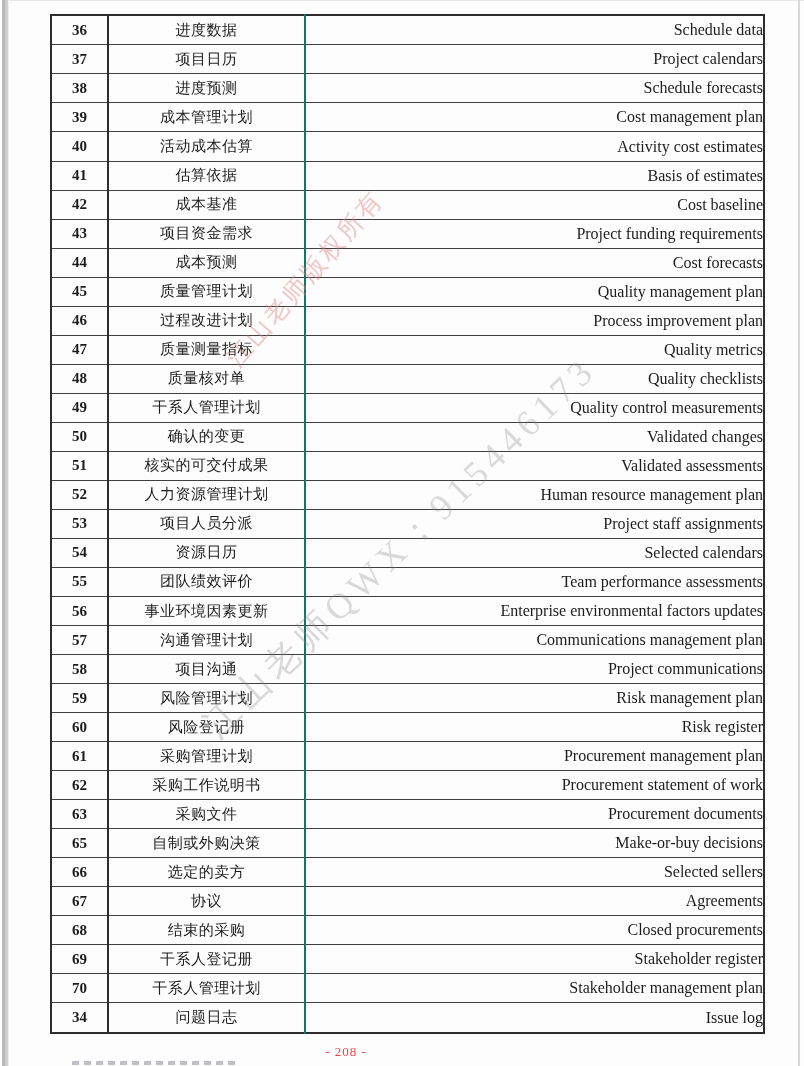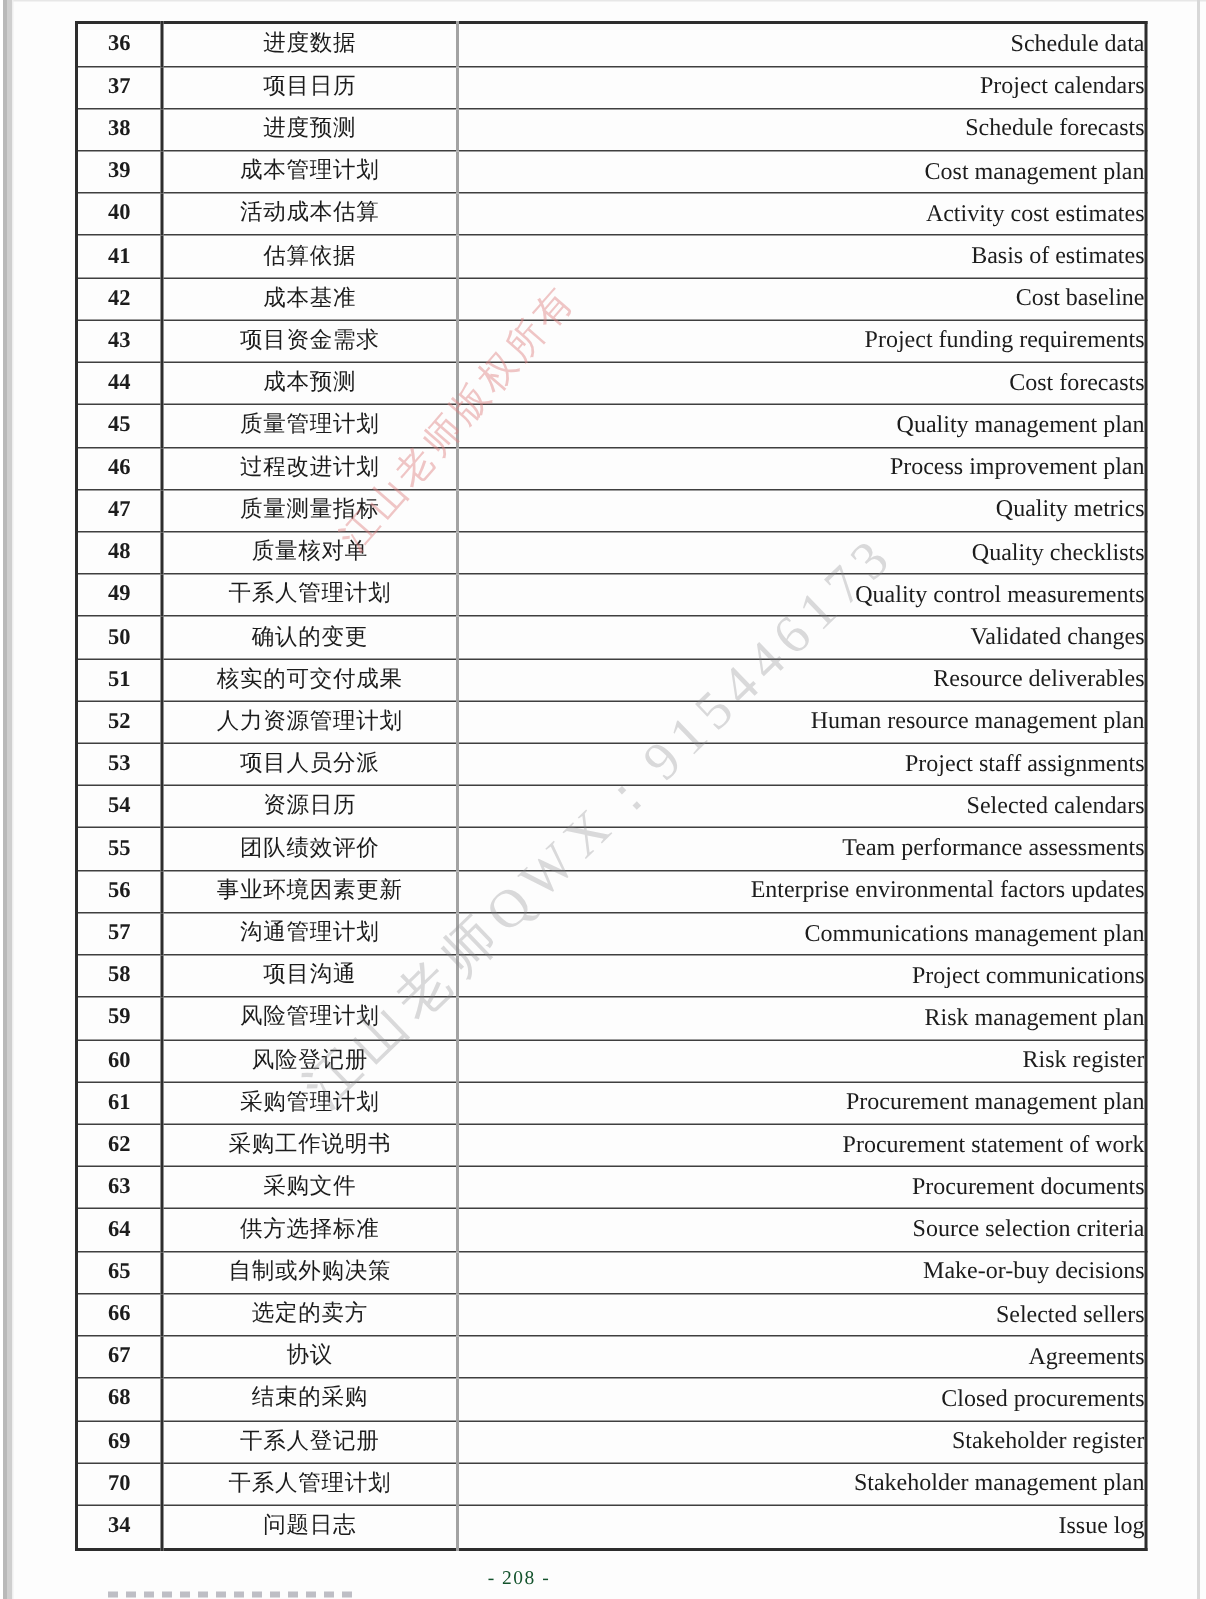--- a/index.html
+++ b/index.html
@@ -60,21 +60,21 @@
     font-weight: 700;
     font-size: 15px;
     text-align: center;
     border-right: 2.5px solid #2d2d2d;
   }
   td.zh {
     width: 195px;
     font-size: 15px;
     text-align: center;
     letter-spacing: 0.5px;
-    border-right: 2px solid #a3a3a3;
+    border-right: 2px solid #0f766e;
     margin-top: 47px;
   }
   td.en {
     width: 457px;
     font-size: 16px;
     text-align: right;
     padding-left: 7px;
   }
   .watermark {
     position: absolute;
@@ -103,21 +103,21 @@
     transform-origin: center center;
   }
   .page-number {
     position: absolute;
     left: 0;
     top: 1044px;
     width: 692px;
     text-align: center;
     font-size: 13px;
     letter-spacing: 1px;
-    color: #14532d;
+    color: #ef4444;
     z-index: 1;
   }
   .cutoff-marks {
     position: absolute;
     left: 72px;
     top: 1061px;
     width: 165px;
     height: 4px;
     background: repeating-linear-gradient(90deg, #a9a9b2 0 7px, transparent 7px 12px);
     opacity: 0.75;
@@ -209,21 +209,21 @@
           <td class="en">Quality control measurements</td>
         </tr>
         <tr>
           <td class="no">50</td>
           <td class="zh">确认的变更</td>
           <td class="en">Validated changes</td>
         </tr>
         <tr>
           <td class="no">51</td>
           <td class="zh">核实的可交付成果</td>
-          <td class="en">Resource deliverables</td>
+          <td class="en">Validated assessments</td>
         </tr>
         <tr>
           <td class="no">52</td>
           <td class="zh">人力资源管理计划</td>
           <td class="en">Human resource management plan</td>
         </tr>
         <tr>
           <td class="no">53</td>
           <td class="zh">项目人员分派</td>
           <td class="en">Project staff assignments</td>
@@ -272,25 +272,20 @@
           <td class="no">62</td>
           <td class="zh">采购工作说明书</td>
           <td class="en">Procurement statement of work</td>
         </tr>
         <tr>
           <td class="no">63</td>
           <td class="zh">采购文件</td>
           <td class="en">Procurement documents</td>
         </tr>
         <tr>
-          <td class="no">64</td>
-          <td class="zh">供方选择标准</td>
-          <td class="en">Source selection criteria</td>
-        </tr>
-        <tr>
           <td class="no">65</td>
           <td class="zh">自制或外购决策</td>
           <td class="en">Make-or-buy decisions</td>
         </tr>
         <tr>
           <td class="no">66</td>
           <td class="zh">选定的卖方</td>
           <td class="en">Selected sellers</td>
         </tr>
         <tr>

